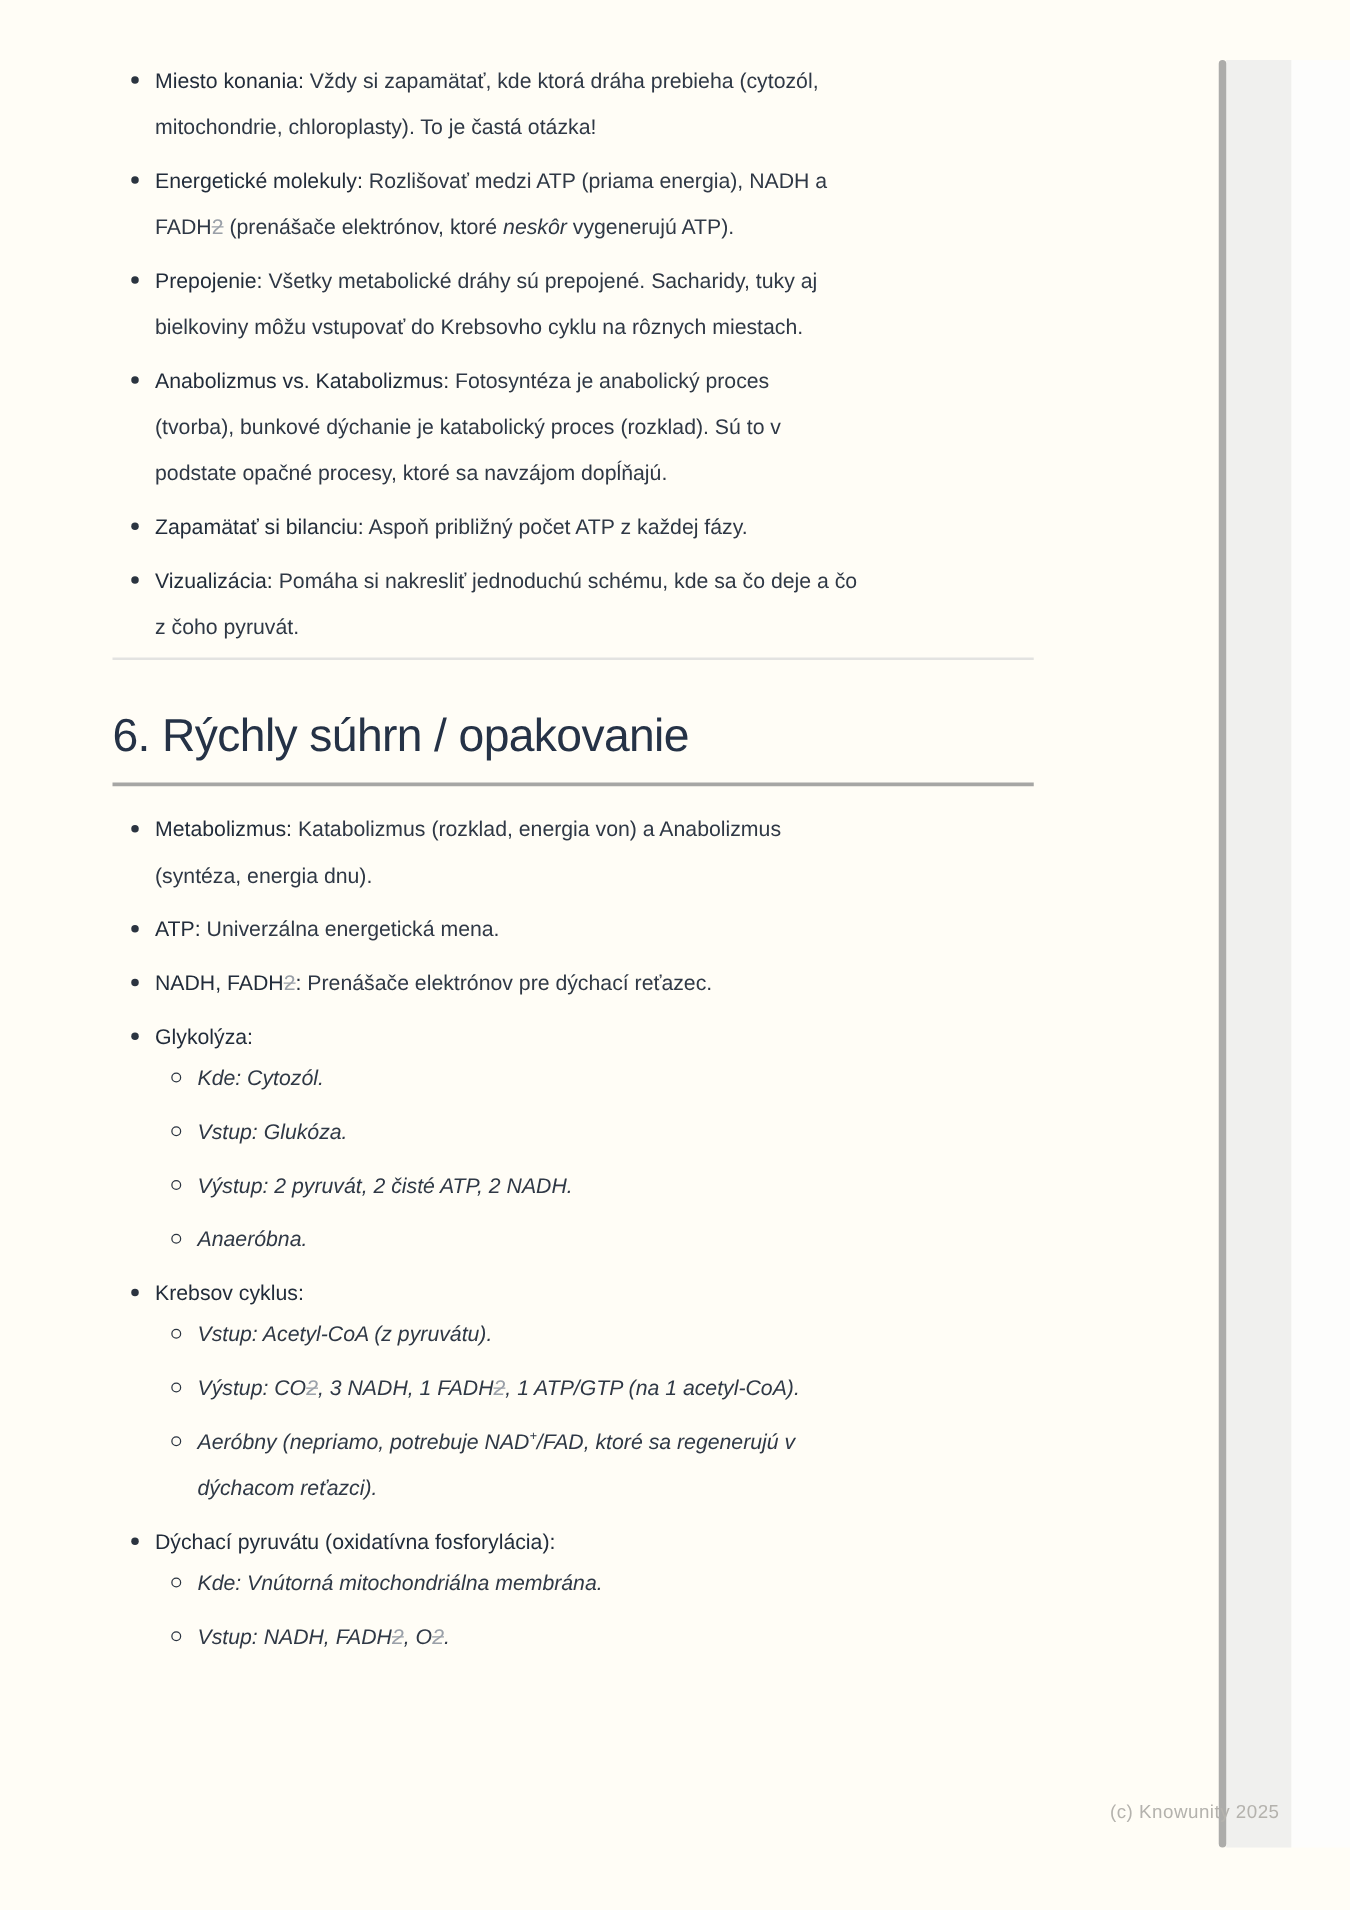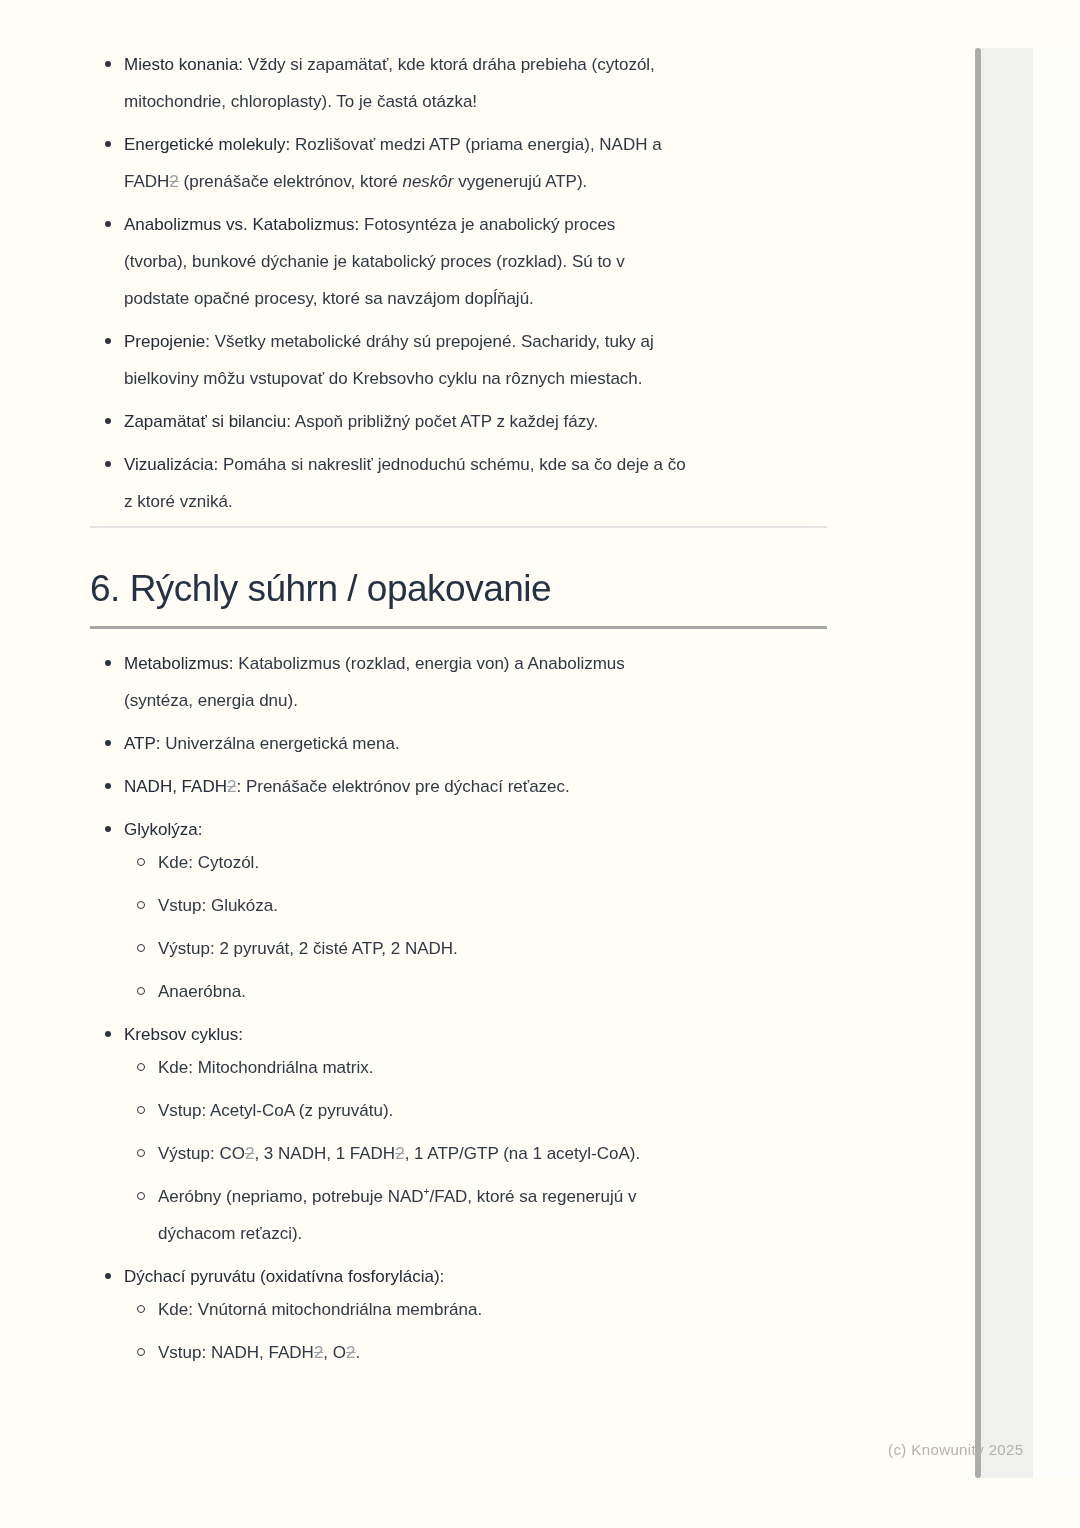--- a/index.html
+++ b/index.html
@@ -25,21 +25,21 @@
     white-space:nowrap;
   }
   ul.list > li::before{
     content:"";
     position:absolute;
     left:15px;top:15px;
     width:6px;height:6px;
     border-radius:50%;
     background:#2b3440;
   }
-  ul.subs{list-style:none;margin:-4px 0 0 0;padding:0;}
+  ul.subs{list-style:none;margin:-4px 0 0 0;padding:0;font-style:italic;}
   ul.subs > li{
     position:relative;
     padding-left:34px;
     margin:0 0 6px 0;
     font-size:17px;
     line-height:37px;
     white-space:nowrap;
   }
   ul.subs > li::before{
     content:"";
@@ -100,39 +100,38 @@
   }
 </style>
 </head>
 <body>
 
 <div class="page-root">
   <div class="content">
     <ul class="list main">
         <li><span class="b">Miesto konania:</span><span> Vždy si zapamätať, kde ktorá dráha prebieha (cytozól,</span><br><span>mitochondrie, chloroplasty). To je častá otázka!</span></li>
         <li><span class="b">Energetické molekuly:</span><span> Rozlišovať medzi ATP (priama energia), NADH a</span><br><span>FADH</span><span class="x">2</span><span> (prenášače elektrónov, ktoré </span><span class="i">neskôr</span><span> vygenerujú ATP).</span></li>
+        <li><span class="b">Prepojenie:</span><span> Všetky metabolické dráhy sú prepojené. Sacharidy, tuky aj</span><br><span>bielkoviny môžu vstupovať do Krebsovho cyklu na rôznych miestach.</span></li>
         <li><span class="b">Anabolizmus vs. Katabolizmus:</span><span> Fotosyntéza je anabolický proces</span><br><span>(tvorba), bunkové dýchanie je katabolický proces (rozklad). Sú to v</span><br><span>podstate opačné procesy, ktoré sa navzájom dopĺňajú.</span></li>
-        <li><span class="b">Prepojenie:</span><span> Všetky metabolické dráhy sú prepojené. Sacharidy, tuky aj</span><br><span>bielkoviny môžu vstupovať do Krebsovho cyklu na rôznych miestach.</span></li>
         <li><span class="b">Zapamätať si bilanciu:</span><span> Aspoň približný počet ATP z každej fázy.</span></li>
-        <li><span class="b">Vizualizácia:</span><span> Pomáha si nakresliť jednoduchú schému, kde sa čo deje a čo</span><br><span>z ktoré vzniká.</span></li>
+        <li><span class="b">Vizualizácia:</span><span> Pomáha si nakresliť jednoduchú schému, kde sa čo deje a čo</span><br><span>z čoho pyruvát.</span></li>
       </ul>
     <hr class="divider">
     <h1 class="heading">6. Rýchly súhrn / opakovanie</h1>
     <ul class="list main summary">
         <li><span class="b">Metabolizmus:</span><span> Katabolizmus (rozklad, energia von) a Anabolizmus</span><br><span>(syntéza, energia dnu).</span></li>
         <li><span class="b">ATP:</span><span> Univerzálna energetická mena.</span></li>
         <li><span class="b">NADH, FADH</span><span class="b x">2</span><span class="b">:</span><span> Prenášače elektrónov pre dýchací reťazec.</span></li>
         <li><span class="b">Glykolýza:</span><ul class="subs">
             <li><span>Kde: Cytozól.</span></li>
             <li><span>Vstup: Glukóza.</span></li>
             <li><span>Výstup: 2 pyruvát, 2 čisté ATP, 2 NADH.</span></li>
             <li><span>Anaeróbna.</span></li>
           </ul></li>
         <li><span class="b">Krebsov cyklus:</span><ul class="subs">
-            <li><span>Kde: Mitochondriálna matrix.</span></li>
             <li><span>Vstup: Acetyl-CoA (z pyruvátu).</span></li>
             <li><span>Výstup: CO</span><span class="x">2</span><span>, 3 NADH, 1 FADH</span><span class="x">2</span><span>, 1 ATP/GTP (na 1 acetyl-CoA).</span></li>
             <li><span>Aeróbny (nepriamo, potrebuje NAD</span><sup>+</sup><span>/FAD, ktoré sa regenerujú v</span><br><span>dýchacom reťazci).</span></li>
           </ul></li>
         <li><span class="b">Dýchací pyruvátu (oxidatívna fosforylácia):</span><ul class="subs">
             <li><span>Kde: Vnútorná mitochondriálna membrána.</span></li>
             <li><span>Vstup: NADH, FADH</span><span class="x">2</span><span>, O</span><span class="x">2</span><span>.</span></li>
           </ul></li>
       </ul>
   </div>

